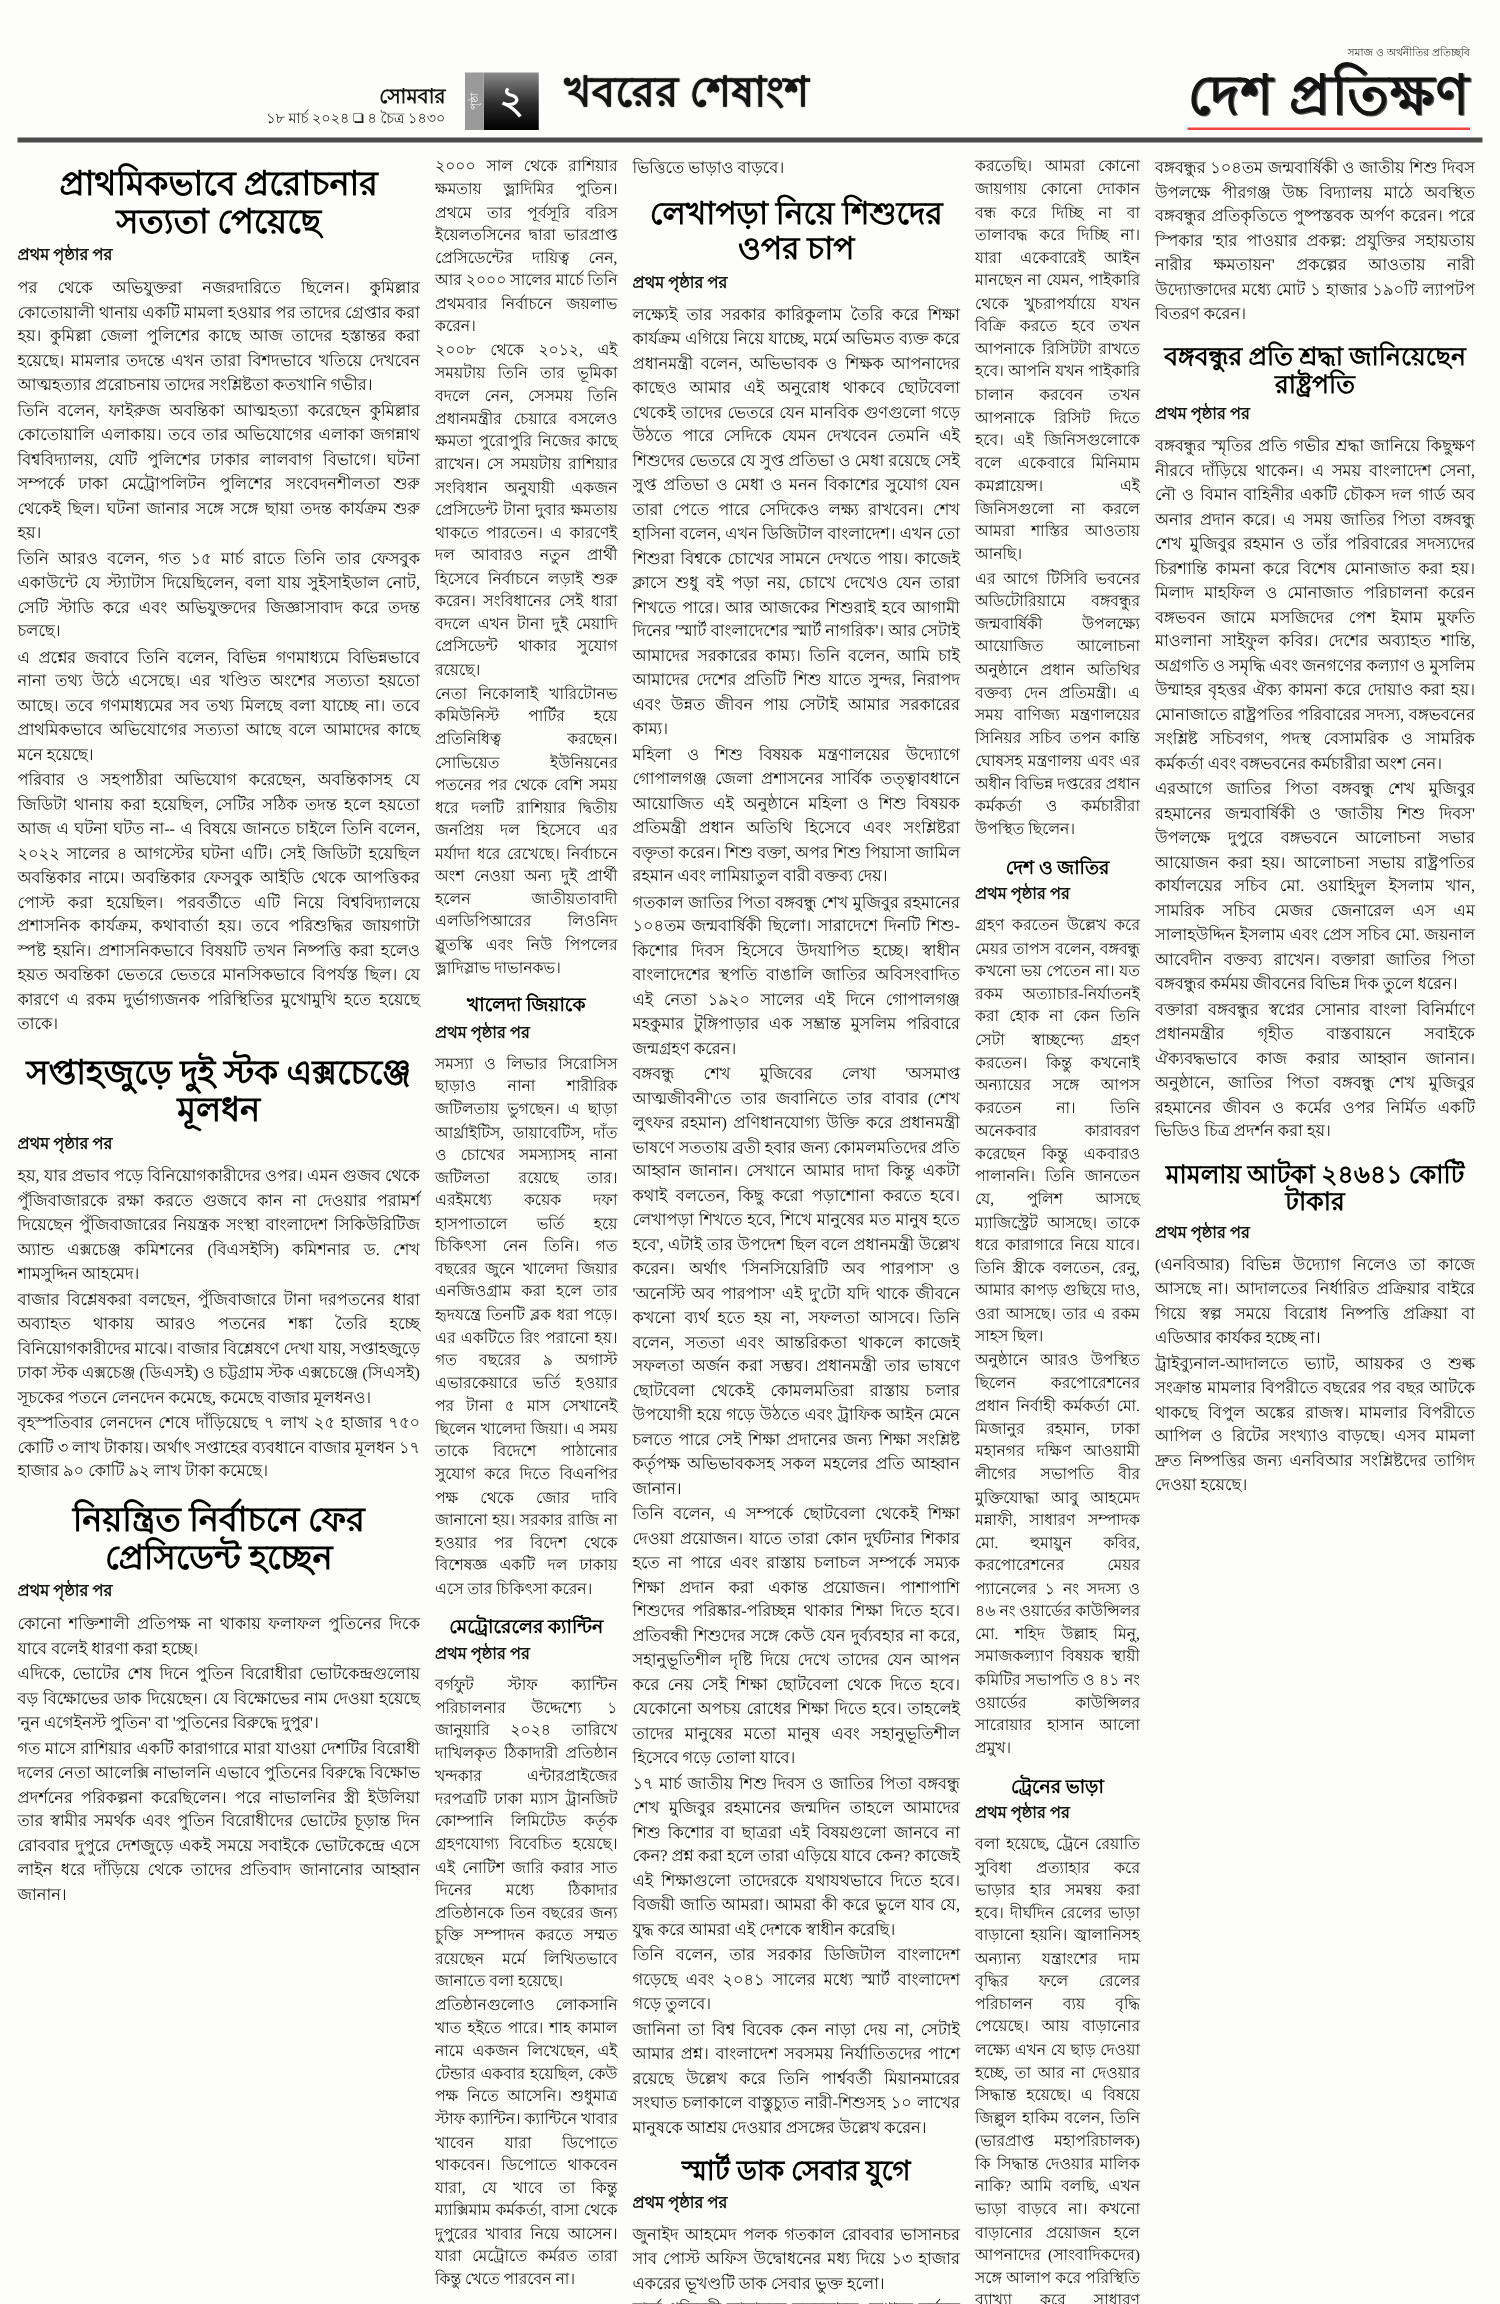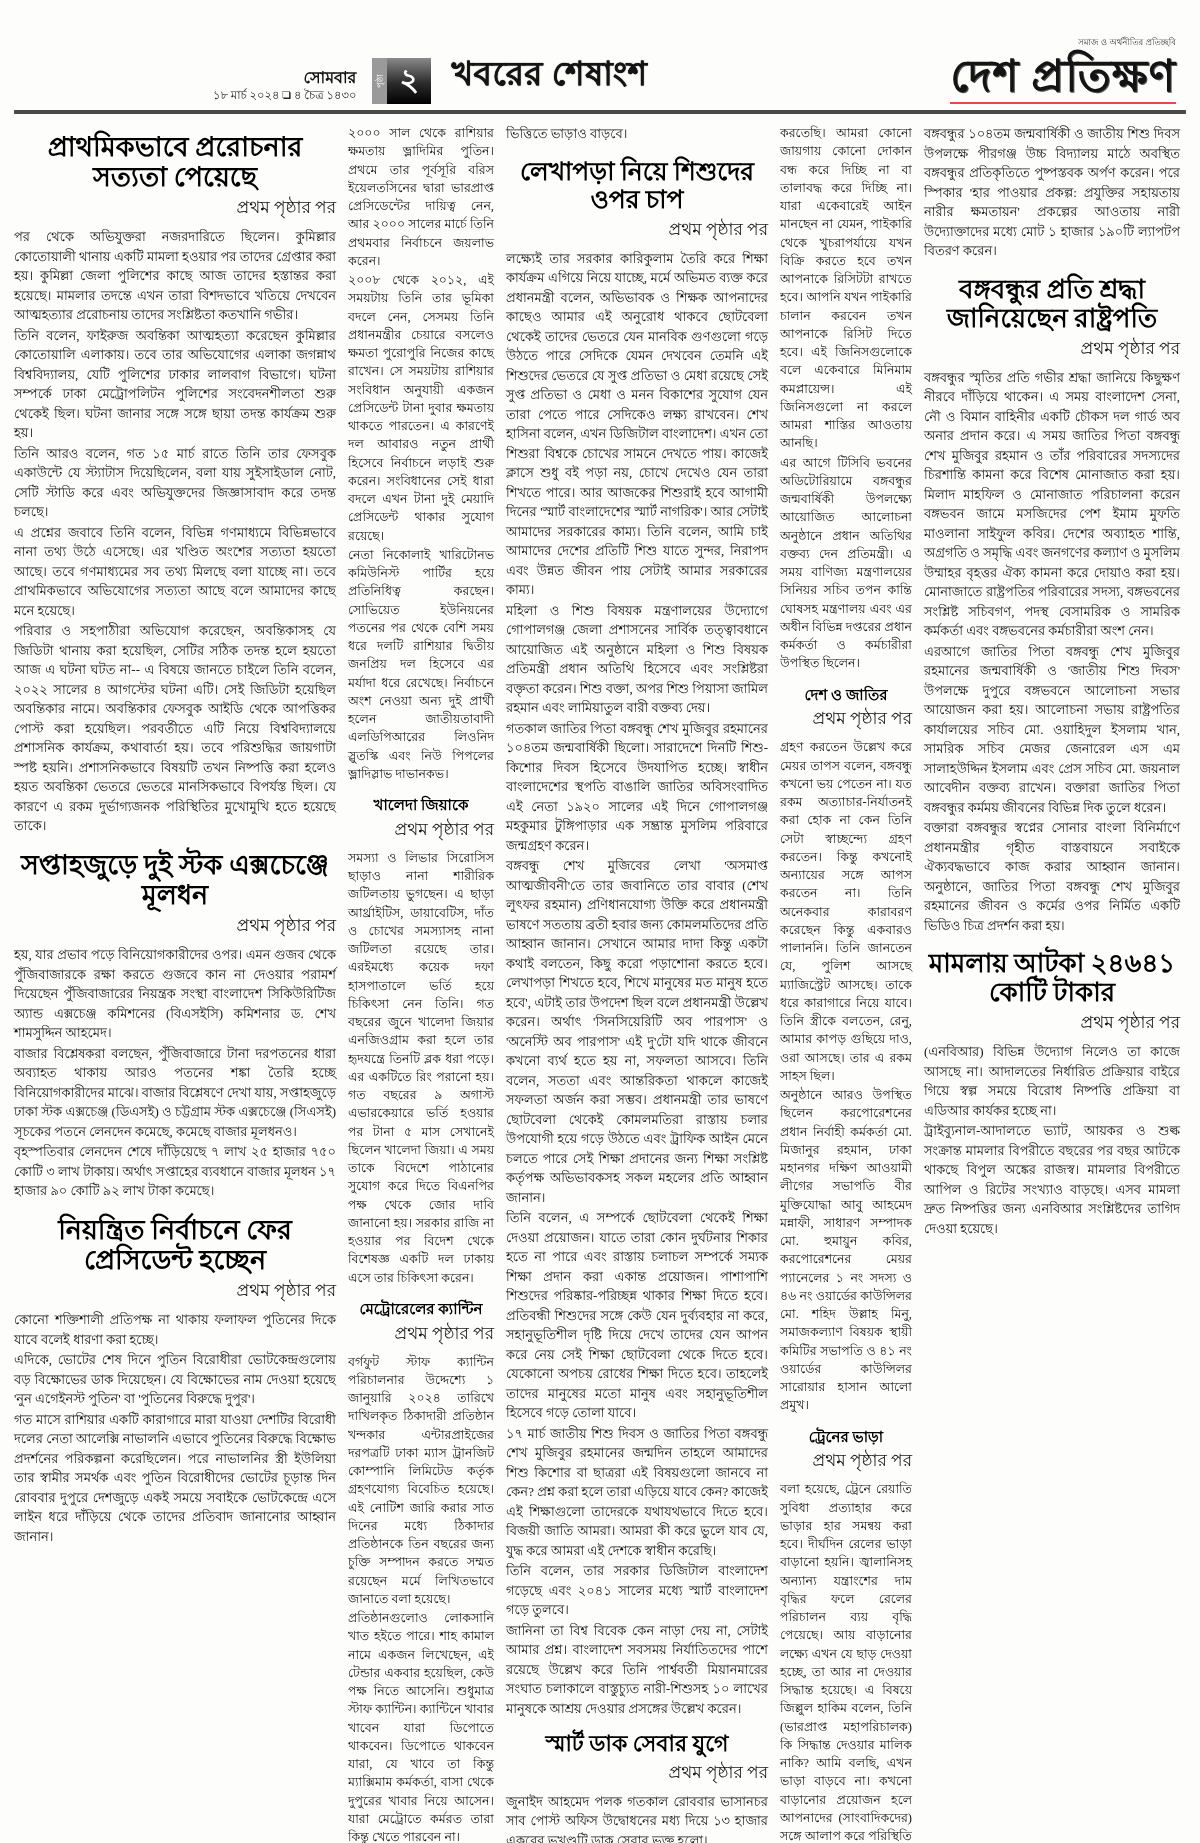--- a/index.html
+++ b/index.html
@@ -38,24 +38,24 @@
   .col-a { width:322px; }
   .col-b { width:146px; }
   .col-c { width:262px; }
   .col-d { width:132px; }
   .col-e { width:256px; }
 
   .story { margin-bottom:14px; }
   .hl { font-weight:700; text-align:center; line-height:1.12; margin:8px 2px 2px 2px; color:#000; }
   .hl-28 { font-size:27px; }
   .hl-26 { font-size:25px; }
-  .hl-25 { font-size:26px; }
+  .hl-25 { font-size:20px; }
   .hl-23 { font-size:22px; }
   .hl-21 { font-size:15px; }
-  .cont { font-size:17px; font-weight:400; text-align:right; margin-bottom:5px; }
+  .cont { font-size:13px; font-weight:700; text-align:left; margin-bottom:5px; }
   .body { font-size:13px; line-height:1.5; text-align:justify; }
   .body p { margin:0 0 1px 0; }
   .narrow .body { font-size:12.5px; line-height:1.46; }
 </style>
 </head>
 <body>
 
 <div class="page">
 
   <div class="header">

